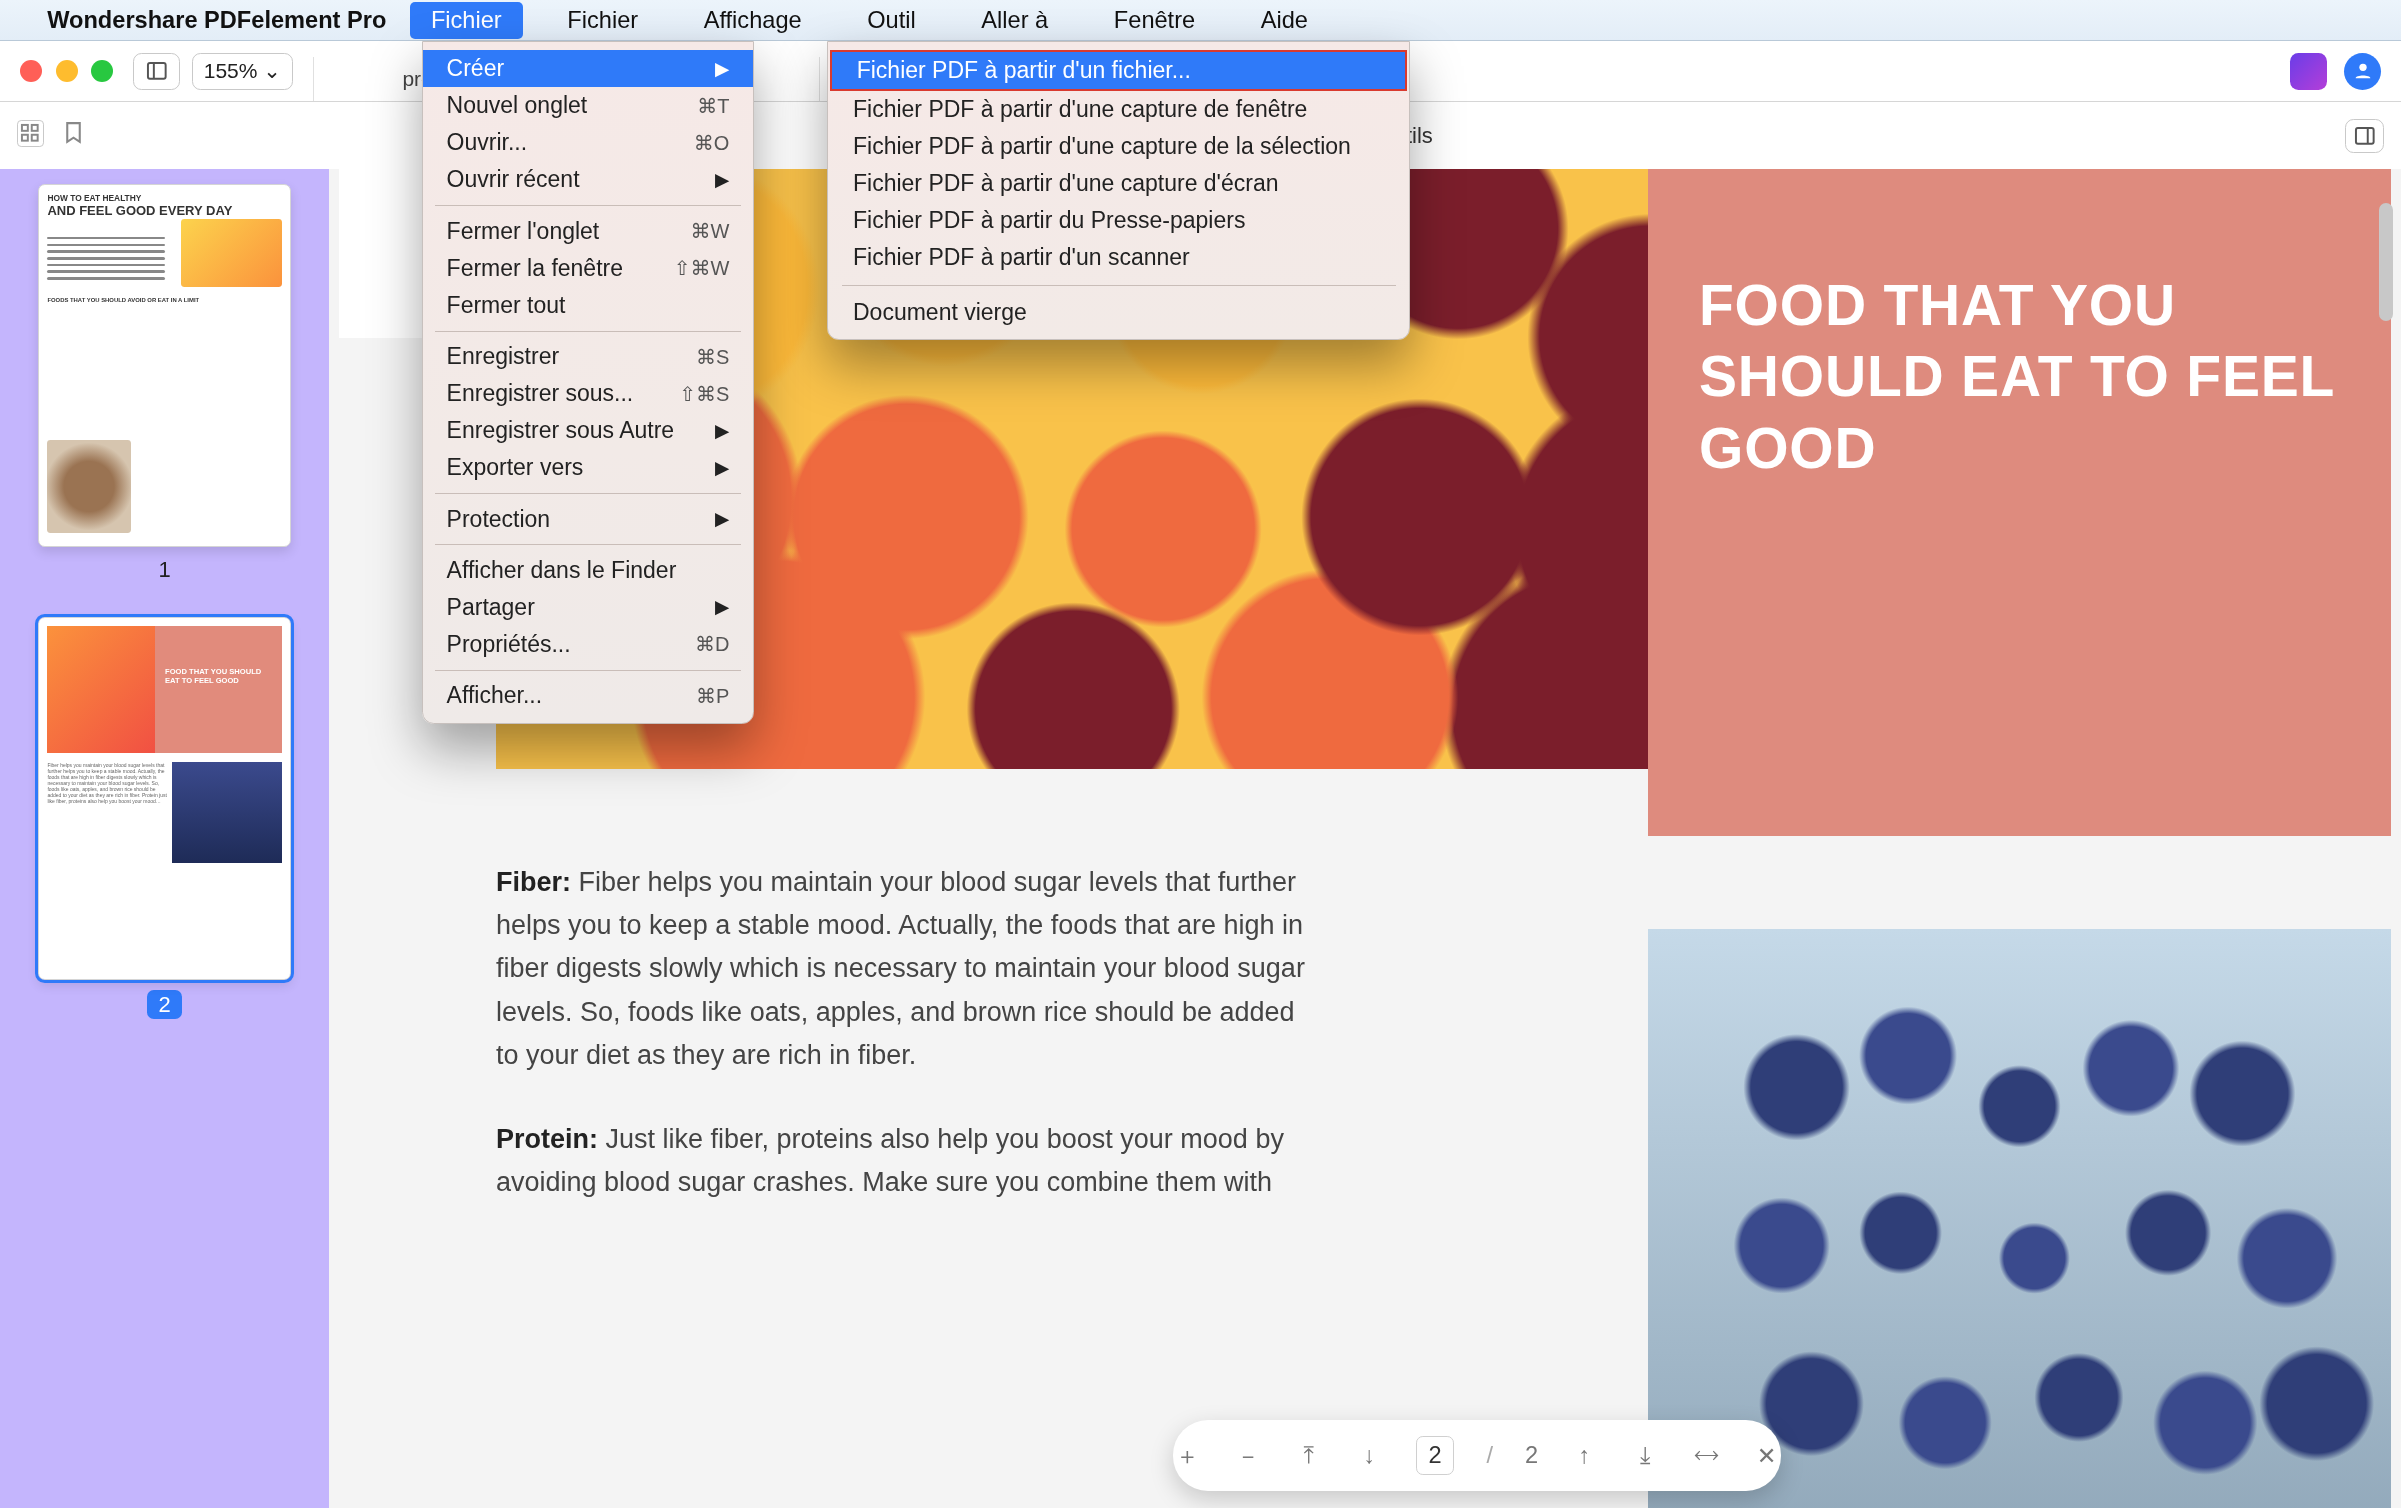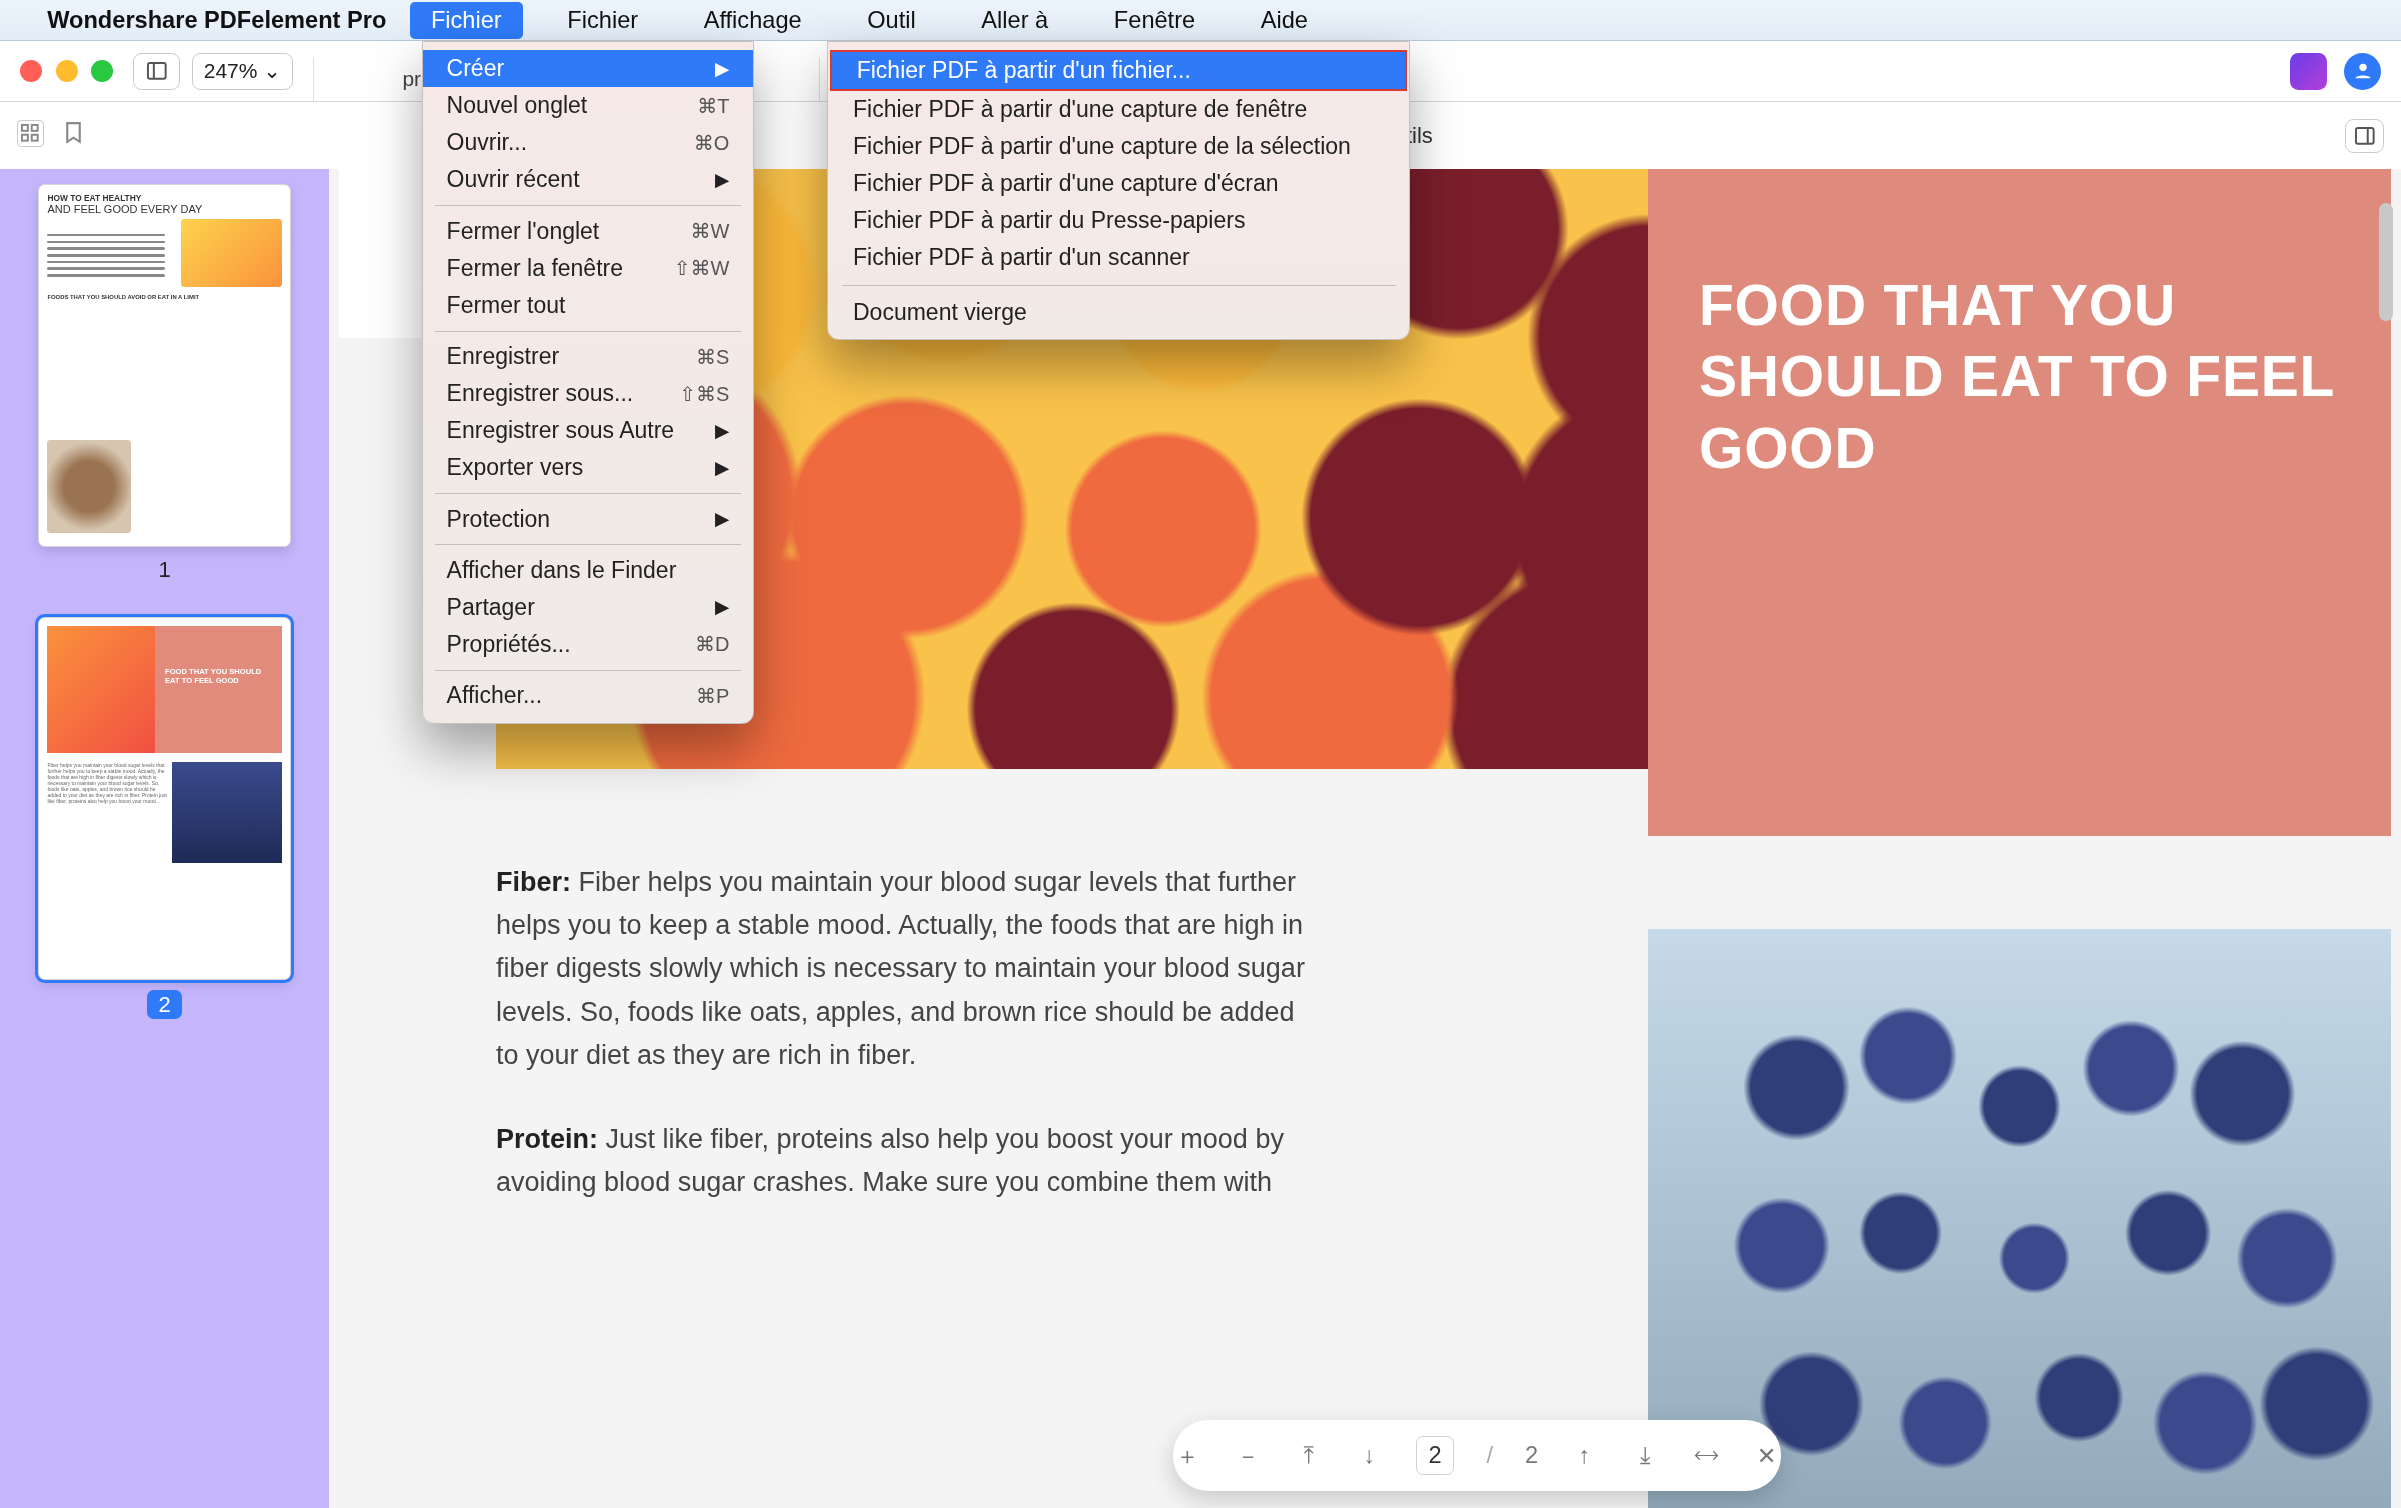--- a/index.html
+++ b/index.html
@@ -50,21 +50,21 @@
   .toolbar .left-small { display:flex; gap:17px; margin-right:34px; }
   .toolbar .left-small .ico-box{border:1.7px solid #c9c9c9;border-radius:4.2px;}
 
   
   .thumbs { position:absolute; top:128px; left:0; bottom:0; width:329px; background:#c4b5fd; padding:15px 34px; overflow:hidden;}
   .thumb { width:253px; height:363px; border:0.8px solid #d5d5d5; border-radius:6.8px; margin:0 auto 10px; background:#fff; box-shadow:0 5px 11.8px rgba(0,0,0,.12); padding:8.4px; font-size:5.5px; color:#333; overflow:hidden; position:relative;}
   .thumb.sel { outline:3.4px solid #2f7af9; }
   .thumb-label { text-align:center; font-size:22px; margin:8.4px 0 34px; }
   .thumb-label .badge { display:inline-block; background:#2f7af9; color:#fff; border-radius:6.8px; padding:1.7px 11.8px; }
   
-  .t1 .hdr1{font-size:8.4px;font-weight:700;} .t1 .hdr2{font-size:11px;font-weight:400;}
+  .t1 .hdr1{font-size:8.4px;font-weight:700;} .t1 .hdr2{font-size:13px;font-weight:700;}
   .t1 .img-or{width:101px;height:68px;background:linear-gradient(135deg,#fcd34d,#fb923c); position:absolute; right:8.4px; top:34px; border-radius:3.4px;}
   .t1 .img-cof{width:84px;height:93px;background:radial-gradient(circle,#9a7352 40%, #d6c5af 70%); position:absolute; left:8.4px; bottom:13.5px; border-radius:3.4px;}
   .t1 .lines { margin-top:18.6px; width:118px;}
   .t1 .line { height:2.5px; background:#888; margin:4.2px 0; border-radius:1.7px;}
   
   .t2 .block-pink{background:#e18b7c; position:absolute; top:8.4px; right:8.4px; width:127px; height:127px;}
   .t2 .block-frut{background:linear-gradient(135deg,#fb923c,#ef4444); position:absolute; top:8.4px; left:8.4px; width:152px; height:127px;}
   .t2 .block-blue{background:linear-gradient(#3b4a8d,#1e2b57); position:absolute; top:144px; right:8.4px; width:110px; height:101px;}
   .t2 .txt{position:absolute; top:144px; left:8.4px; width:122px; font-size:5px; color:#666;}
   .t2 .bigtitle{position:absolute; top:49px; right:15px; color:#fff; font-weight:700; font-size:7.6px; width:110px;}
@@ -143,21 +143,21 @@
       <span class="t-red"></span>
       <span class="t-yel"></span>
       <span class="t-grn"></span>
     </div>
     <div class="tb-btn">
       <svg viewBox="0 0 24 24" width="23.6" height="23.6" fill="none" stroke="#555" stroke-width="2">
           <rect x="3" y="4" width="18" height="16" rx="2"></rect>
           <line x1="9" y1="4" x2="9" y2="20"></line>
         </svg>
     </div>
-    <div class="zoom">247% ⌄</div>
+    <div class="zoom">155% ⌄</div>
     <div class="tabs">
       <div class="tab">produ…</div>
       <div class="tab">…rm</div>
       <div class="tab">gamestop-ap…</div>
       <div class="tab">sales-order-t…</div>
       <div class="tab plus">+</div>
     </div>
     <div class="tb-right">
       <div class="square"></div>
       <div class="avatar">

